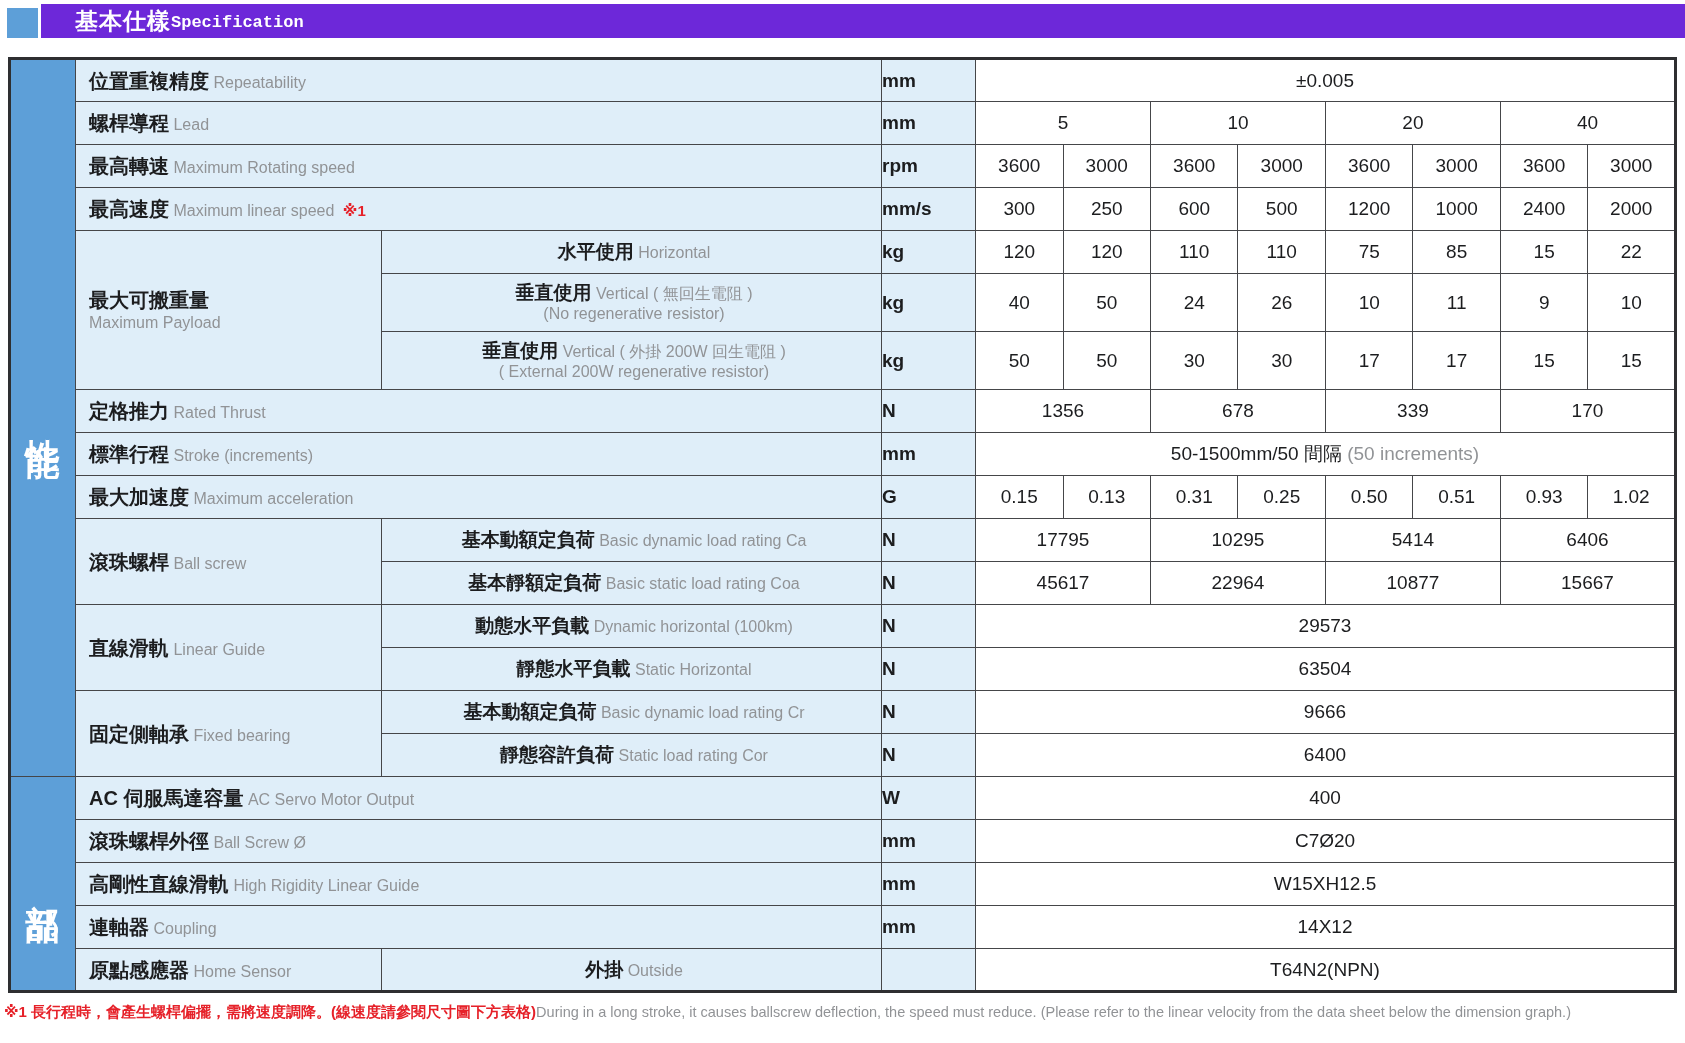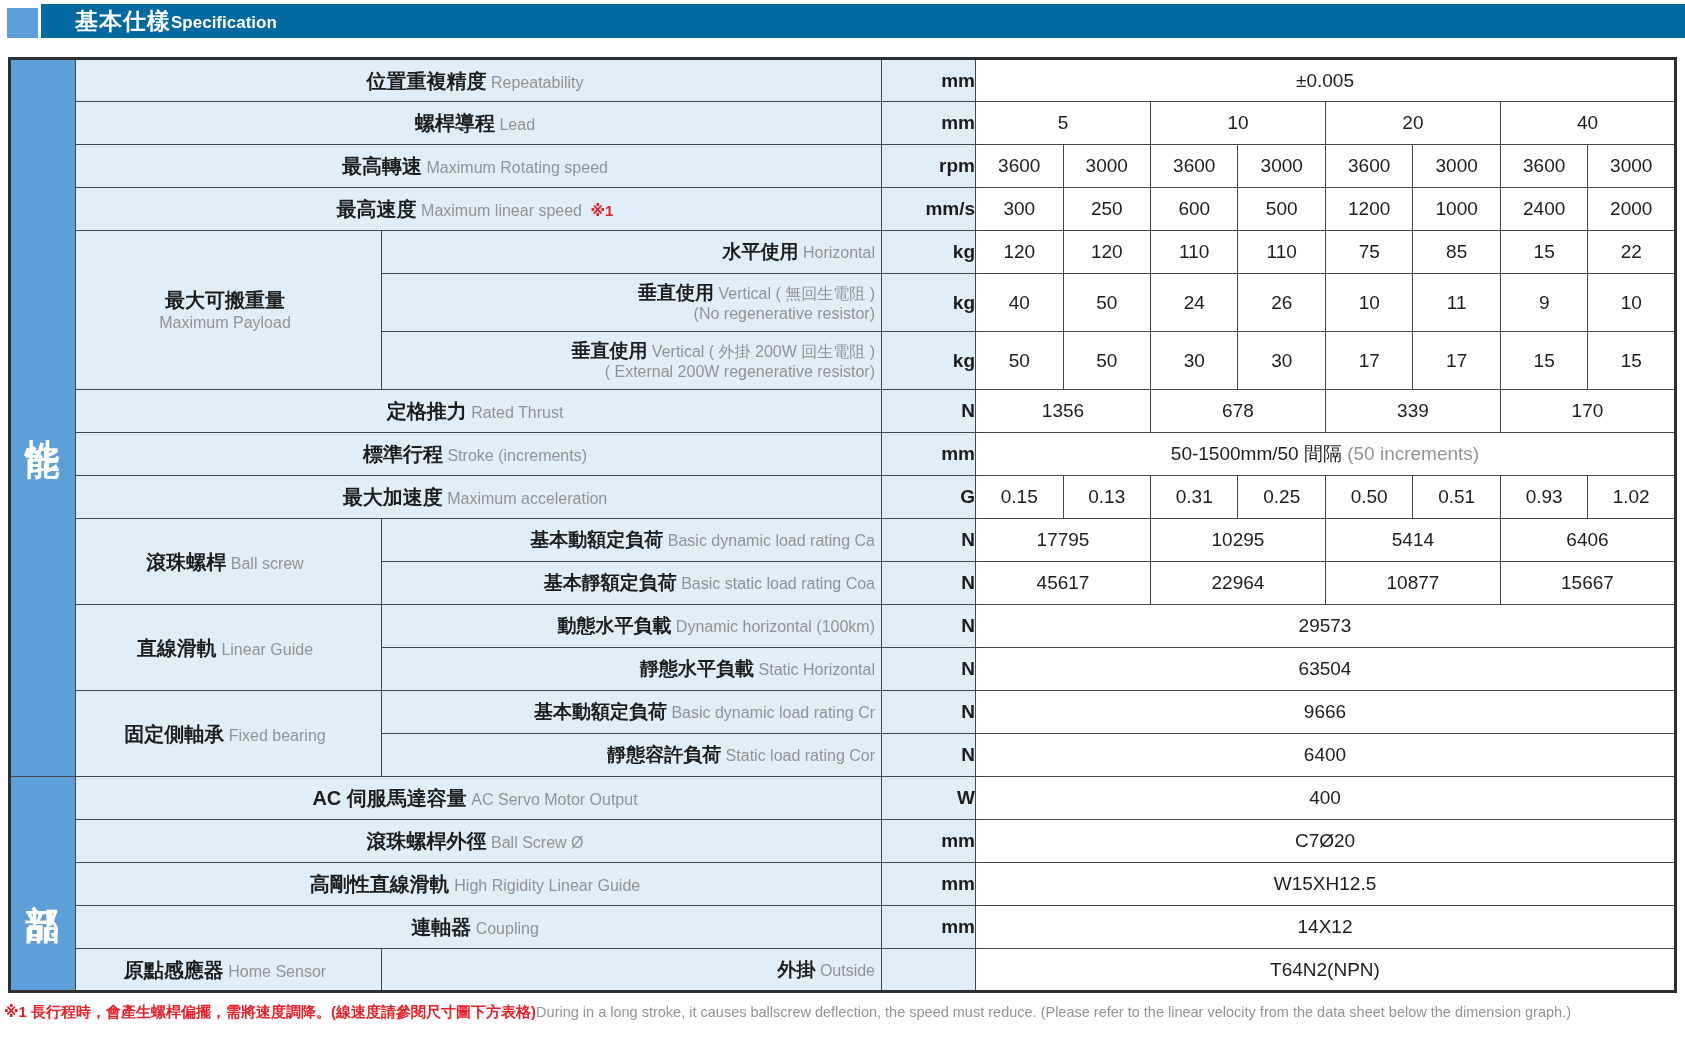--- a/index.html
+++ b/index.html
@@ -1,42 +1,42 @@
 <!DOCTYPE html>
 <html><head>
 <meta charset="utf-8">
 <style>
   html,body{margin:0;padding:0;background:#fff;}
   body{width:1685px;height:1043px;font-family:"Liberation Sans","DejaVu Sans",sans-serif;-webkit-font-smoothing:antialiased;}
   .page{position:relative;width:1685px;height:1043px;background:#fff;overflow:hidden;}
 
   
   .hdr{position:absolute;top:4px;left:0;width:1685px;height:34px;}
-  .hdr-bar{position:absolute;left:41px;top:0;right:0;height:34px;background:#0369a1;display:flex;align-items:center;}
+  .hdr-bar{position:absolute;left:41px;top:0;right:0;height:34px;background:#6d28d9;display:flex;align-items:center;font-family:Liberation Mono, monospace;}
   .hdr-sq{position:absolute;left:7px;top:4px;width:31px;height:30px;background:#5D9FD8;}
   .hdr-zh{color:#fff;font-weight:bold;font-size:23px;margin-left:34px;letter-spacing:1px;}
   .hdr-en{color:#fff;font-size:17px;font-weight:bold;padding-top:3px;}
 
   
   table.spec{position:absolute;top:57px;left:8px;width:1669px;border-collapse:collapse;table-layout:fixed;border:3px solid #2E2F31;}
   td{border:1px solid #454649;padding:0;vertical-align:middle;overflow:hidden;}
   tr{height:43px;}
   tr.tall{height:58px;}
 
   .sec{background:#5D9FD8;color:#fff;font-weight:bold;font-size:34px;text-align:center;
        writing-mode:vertical-rl;text-orientation:upright;letter-spacing:7px;}
-  .lbl{background:#DFEEF9;text-align:center;padding:2px 20px 2px 13px;line-height:1.3;}
-  .sublbl{background:#DFEEF9;text-align:right;padding:2px 6px 2px 11px;line-height:1.25;}
+  .lbl{background:#DFEEF9;text-align:left;padding:2px 20px 2px 13px;line-height:1.3;}
+  .sublbl{background:#DFEEF9;text-align:center;padding:2px 6px 2px 11px;line-height:1.25;}
   .zh{font-weight:bold;color:#1C1D1F;font-size:20px;}
   .sub .zh,.sublbl .zh{font-size:19px;}
   .en{color:#919396;font-size:16px;}
   .line2{display:block;color:#919396;font-size:16px;}
   .blk{display:block;}
   .note{color:#E62129;font-weight:bold;font-size:15px;margin-left:4px;}
-  .unit{background:#DFEEF9;text-align:right;color:#1C1D1F;font-weight:bold;font-size:19px;}
+  .unit{background:#DFEEF9;text-align:left;color:#1C1D1F;font-weight:bold;font-size:19px;}
   .val{background:#fff;text-align:center;color:#1C1D1F;font-size:19px;}
   .valgray{color:#919396;}
 
   
   .foot{position:absolute;top:1002px;left:4px;width:1678px;font-size:14.5px;line-height:1.3;}
   .foot-red{color:#E62129;font-weight:bold;font-size:15px;}
   .foot-gray{color:#919396;}
 </style>
 </head>
 <body>

